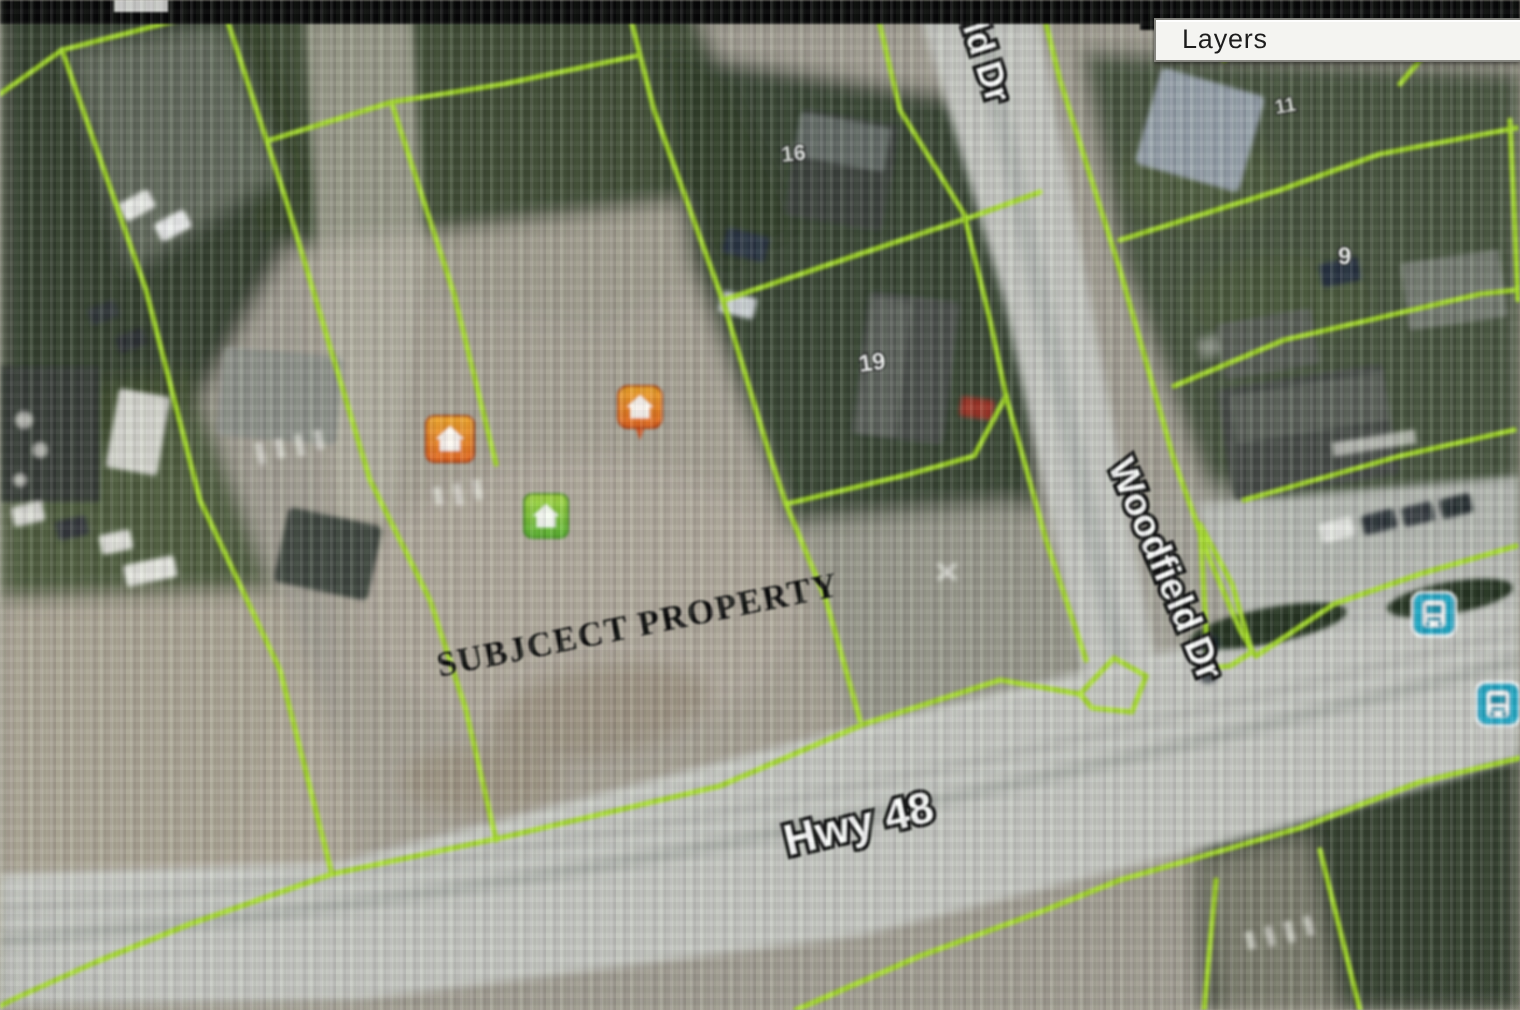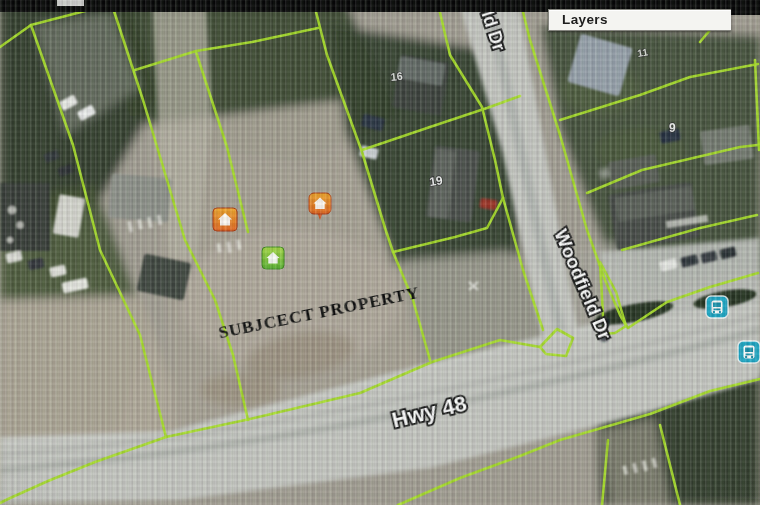--- a/index.html
+++ b/index.html
@@ -6,24 +6,24 @@
   .stage{position:relative;width:760px;height:505px;overflow:hidden;background:#a39e92;
          font-family:"Liberation Sans",sans-serif;}
   .stage svg{position:absolute;inset:0;filter:blur(0.4px) saturate(0.94);}
   
   .scan{position:absolute;inset:0;pointer-events:none;
     background:
       repeating-linear-gradient(90deg, rgba(255,255,255,0.10) 0 1px, rgba(30,40,30,0.05) 2px 3px, rgba(0,0,0,0.0) 3px 5px),
       repeating-linear-gradient(90deg, rgba(200,255,200,0.04) 0 2px, rgba(0,0,30,0.04) 4px 7px),
       repeating-linear-gradient(0deg, rgba(255,255,255,0.03) 0 2px, rgba(0,0,0,0.035) 3px 6px),
       radial-gradient(120% 120% at 50% 45%, rgba(0,0,0,0) 55%, rgba(15,20,15,0.22) 100%);}
-  .layers-panel{position:absolute;left:548px;top:9px;width:183px;height:22px;box-sizing:border-box;
+  .layers-panel{position:absolute;left:577px;top:9px;width:183px;height:22px;box-sizing:border-box;
     background:#f4f4f1;border:1px solid #85857f;border-right:none;
     box-shadow:inset 0 1px 0 rgba(255,255,255,.9), 0 1px 2px rgba(0,0,0,.5);
-    color:#1d1d1d;font-size:13.5px;font-weight:bold;line-height:20px;padding-left:13px;
+    color:#1d1d1d;font-size:13.5px;font-weight:normal;line-height:20px;padding-left:13px;
     letter-spacing:.4px;filter:blur(.3px);}
   .pl{fill:none;stroke:var(--parcel-line,#a6e11c);stroke-width:2.6;stroke-linecap:round;stroke-linejoin:round;opacity:.95;}
   .lblw{fill:#fff;stroke:#101010;stroke-width:3.6px;paint-order:stroke;font-weight:bold;
         font-family:"Liberation Sans",sans-serif;}
   .hn{fill:#fff;stroke:#2a2a2a;stroke-width:1.6px;paint-order:stroke;font-weight:bold;
       font-family:"Liberation Sans",sans-serif;}
   .seriflbl{fill:#0b0b0b;font-family:"Liberation Serif",serif;font-weight:bold;letter-spacing:.8px;}
   .smudge{fill:#efefe8;opacity:.65;}
 </style>
 </head>

